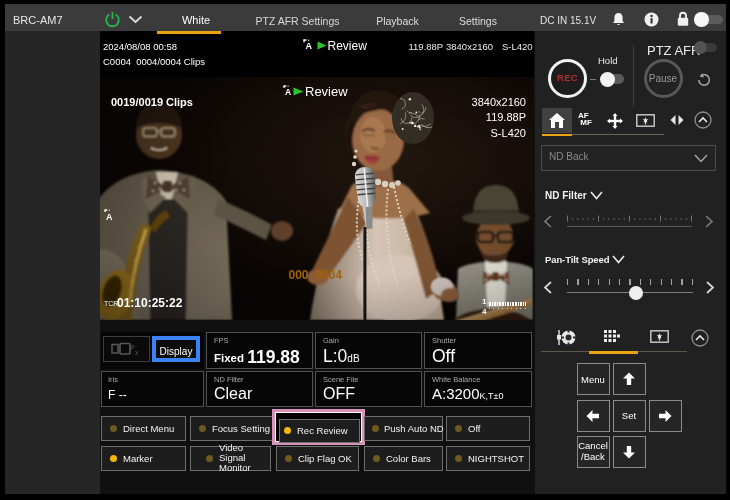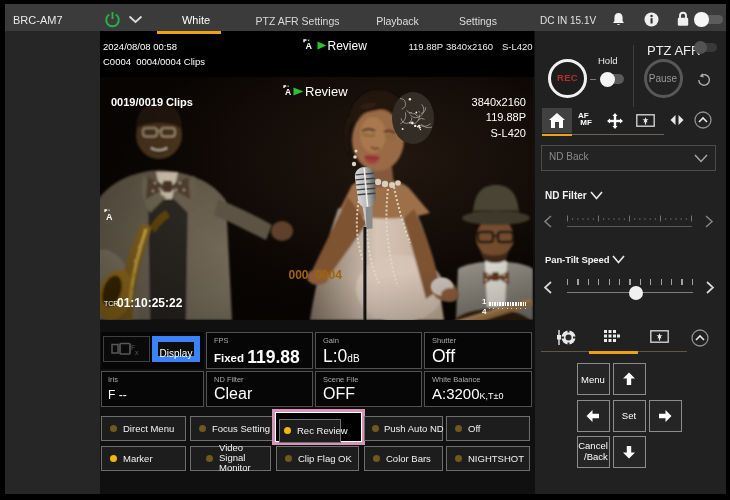--- a/index.html
+++ b/index.html
@@ -313,21 +313,21 @@
 <div class="cell" style="left:206px;top:371px;width:107px;height:36px;"></div>
 <div class="cell" style="left:315px;top:371px;width:107px;height:36px;"></div>
 <div class="cell" style="left:424px;top:371px;width:108px;height:36px;"></div>
 
 <svg class="ab" style="left:111px;top:341px;" width="30" height="16" viewBox="0 0 30 16">
   <rect x="1" y="3.5" width="6" height="8.5" fill="none" stroke="#585858" stroke-width="1.5"></rect>
   <rect x="9" y="2.5" width="10" height="10.5" rx="1" fill="none" stroke="#585858" stroke-width="1.7"></rect>
   <text x="20" y="9" font-size="7" fill="#585858" font-family="Liberation Sans">F</text>
   <text x="24" y="14" font-size="7" fill="#585858" font-family="Liberation Sans">x</text>
 </svg>
-<div class="ab" style="left:152px;top:336px;width:48px;height:26px;border:6px solid #3b82f6;box-sizing:border-box;background:#0d0d0d;color:#fff;font-size:10px;text-align:center;line-height:24px;">Display</div>
+<div class="ab" style="left:152px;top:336px;width:48px;height:26px;border:4px solid #3b82f6;box-sizing:border-box;background:#0d0d0d;color:#fff;font-size:10px;text-align:center;line-height:24px;">Display</div>
 
 <div class="lbl" style="left:214px;top:335.5px;">FPS</div>
 <div class="val" style="left:214px;top:346px;font-size:11.5px;font-weight:bold;">Fixed <span style="font-size:17.5px;position:relative;top:1px;">119.88</span></div>
 <div class="lbl" style="left:323px;top:335.5px;">Gain</div>
 <div class="val" style="left:323px;top:346px;font-size:17.5px;">L:0<span style="font-size:10px;">dB</span></div>
 <div class="lbl" style="left:432px;top:335.5px;">Shutter</div>
 <div class="val" style="left:432px;top:346px;font-size:17.5px;">Off</div>
 <div class="lbl" style="left:108px;top:374.5px;">Iris</div>
 <div class="val" style="left:108px;top:388px;font-size:12px;">F --</div>
 <div class="lbl" style="left:214px;top:374.5px;">ND Filter</div>
@@ -340,35 +340,35 @@
 <style>
   .fbtn{position:absolute;height:25.5px;background:#1d1d1d;border:1px solid #6e6e6e;box-sizing:border-box;color:#f2f2f2;font-size:9.5px;display:flex;align-items:center;white-space:nowrap;}
   .fbtn .dot{width:7px;height:7px;border-radius:50%;margin:0 6px 0 8px;flex:none;}
   .don{background:#f3b70c;}
   .doff{background:#6e5a1e;}
 </style>
 <div class="fbtn" style="left:101px;top:415.5px;width:85px;"><span class="dot doff"></span>Direct Menu</div>
 <div class="fbtn" style="left:190px;top:415.5px;width:86px;"><span class="dot doff"></span>Focus Setting</div>
 <div class="ab" style="left:271.5px;top:409px;width:93px;height:36px;border:3px solid #d893b8;box-sizing:border-box;background:#000;">
   <div style="position:absolute;inset:0;border:1px solid #fff;"></div>
-  <div class="fbtn" style="left:4.5px;top:6.5px;width:62px;height:24px;"><span class="dot don" style="margin:0 6px 0 4px;"></span>Rec Review</div>
+  <div class="fbtn" style="left:4.5px;top:6.5px;width:81px;height:24px;"><span class="dot don" style="margin:0 6px 0 4px;"></span>Rec Review</div>
 </div>
 <div class="fbtn" style="left:364px;top:415.5px;width:79px;"><span class="dot doff" style="margin:0 5px 0 7px;"></span>Push Auto ND</div>
 <div class="fbtn" style="left:446px;top:415.5px;width:84px;"><span class="dot doff"></span>Off</div>
 <div class="fbtn" style="left:101px;top:445.5px;width:85px;"><span class="dot don"></span>Marker</div>
 <div class="fbtn" style="left:190px;top:445.5px;width:81px;font-size:9.5px;line-height:10px;white-space:normal;padding-left:7px;">
     <span class="dot doff"></span>
     <span style="width:55px;display:inline-block;">Video Signal Monitor</span>
   </div>
 <div class="fbtn" style="left:276px;top:445.5px;width:83px;"><span class="dot doff"></span>Clip Flag OK</div>
 <div class="fbtn" style="left:364px;top:445.5px;width:79px;"><span class="dot doff"></span>Color Bars</div>
 <div class="fbtn" style="left:446px;top:445.5px;width:84px;"><span class="dot doff"></span>NIGHTSHOT</div>
 
 <style>
-  .dbtn{position:absolute;width:33px;height:32px;border:1px solid #8c8c8c;box-sizing:border-box;background:#252525;color:#fff;font-size:9.5px;display:flex;align-items:center;justify-content:center;text-align:right;}
+  .dbtn{position:absolute;width:33px;height:32px;border:1px solid #8c8c8c;box-sizing:border-box;background:#252525;color:#fff;font-size:9.5px;display:flex;align-items:center;justify-content:center;text-align:center;}
 </style>
 
 <div class="ab" style="left:548px;top:58.5px;width:39px;height:39px;border-radius:50%;border:3.5px solid #f1f1f1;box-sizing:border-box;background:#1d1d1d;color:#b22d2d;font-weight:bold;font-size:9.5px;text-align:center;line-height:32px;letter-spacing:0.3px;">REC</div>
 <div class="txt" style="left:590px;top:72px;font-size:11px;color:#9a9a9a;">–</div>
 <div class="txt" style="left:598px;top:54.5px;font-size:9.5px;color:#ececec;">Hold</div>
 <div class="ab" style="left:603px;top:74px;width:21px;height:10px;border-radius:5px;background:#5a5a5a;"></div>
 <div class="ab" style="left:599.5px;top:71.5px;width:15px;height:15px;border-radius:50%;background:#f4f4f4;"></div>
 <div class="ab" style="left:633px;top:45px;width:1px;height:62px;background:#3e3e3e;"></div>
 <div class="txt" style="left:647px;top:43px;font-size:13px;color:#ececec;text-align:right;">PTZ AFR</div>
 <div class="ab" style="left:697px;top:43px;width:20px;height:9px;border-radius:4.5px;background:#393939;"></div>

